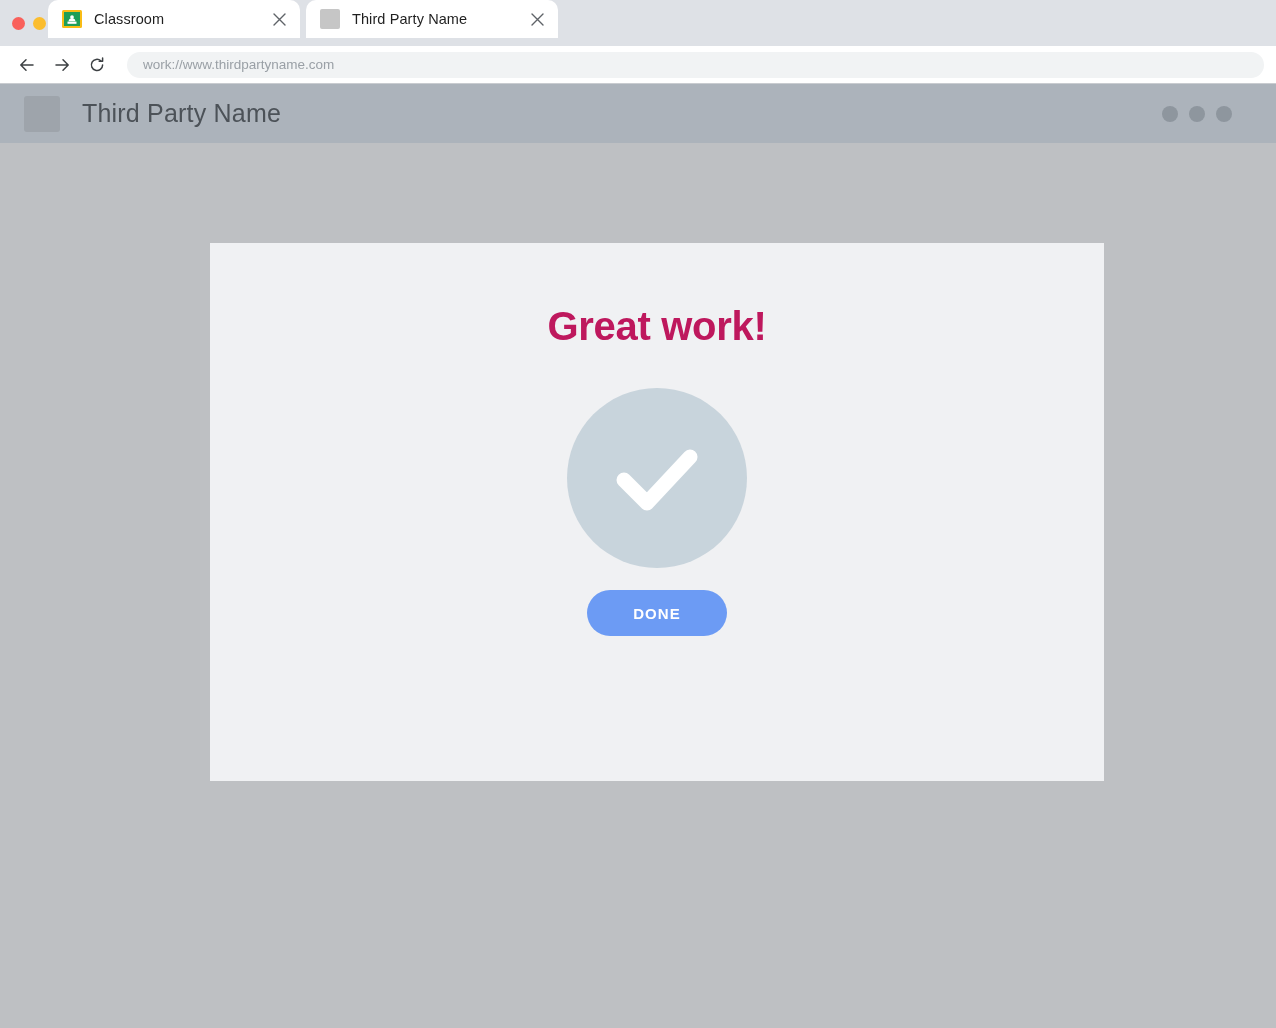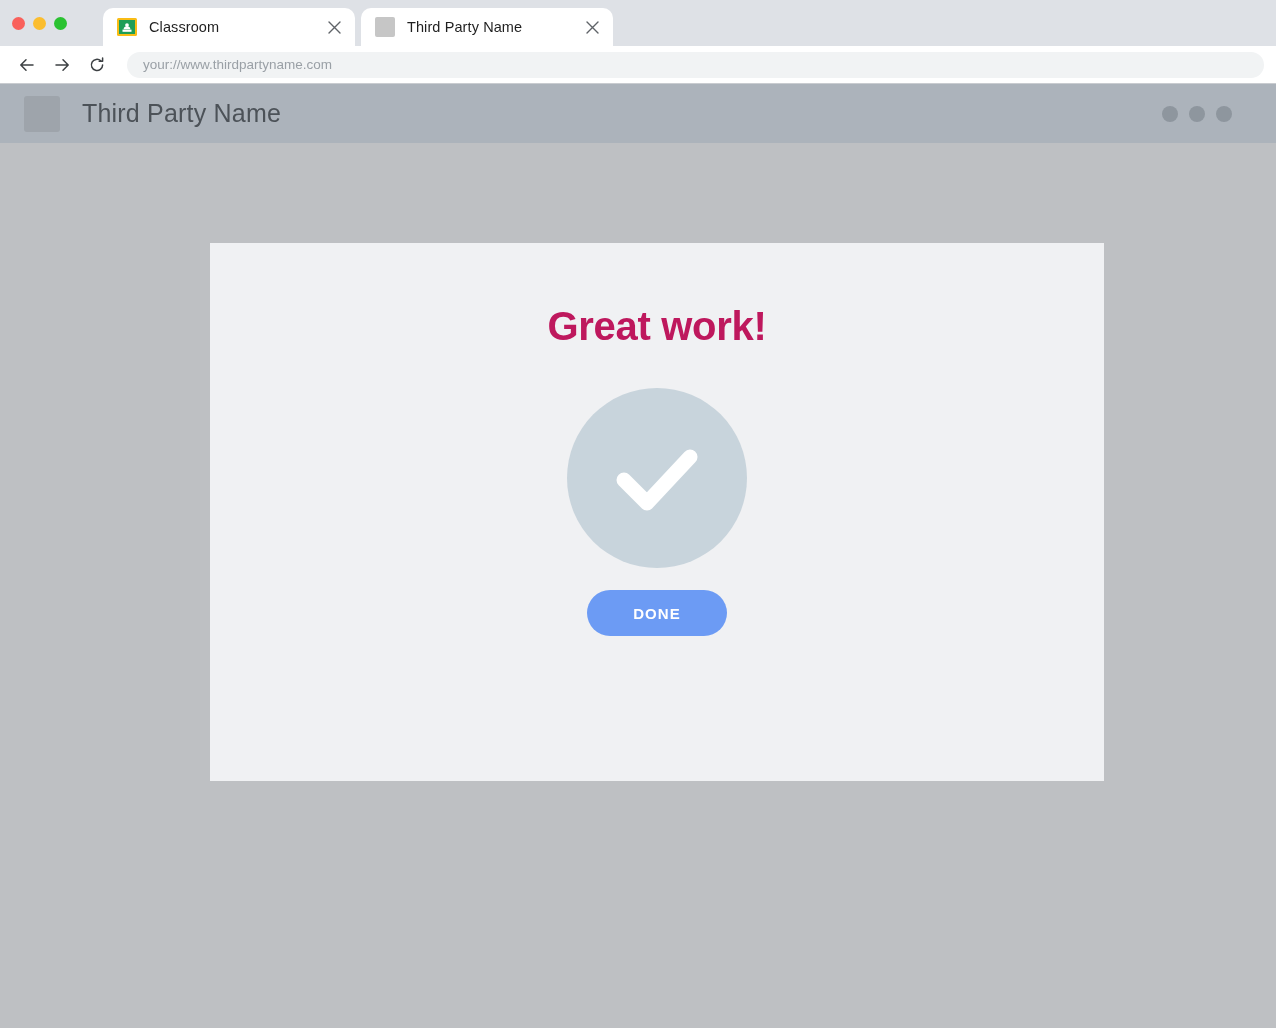--- a/index.html
+++ b/index.html
@@ -48,22 +48,22 @@
     height: 13px;
     border-radius: 50%;
     display: block;
   }
   .light.red    { background: #f9605b; }
   .light.yellow { background: #fbbd2e; }
   .light.green  { background: #2ac231; }
 
   .tabs {
     display: flex;
-    align-items: flex-end;
-    margin-left: 103px;
+    align-items: flex-start;
+    margin-left: 48px;
     height: 46px;
   }
 
   .tab {
     width: 252px;
     height: 38px;
     background: #ffffff;
     border-radius: 10px 10px 0 0;
     display: flex;
     align-items: center;
@@ -325,21 +325,21 @@
     </span>
 
     <span class="nav-btn">
       <svg width="18" height="18" viewBox="0 0 18 18">
         <path d="M14.6 9 A5.6 5.6 0 1 1 12.8 4.8" stroke="#3c4043" stroke-width="1.5" fill="none" stroke-linecap="round"></path>
         <path d="M14.6 1.9 V5.3 H11.2" stroke="#3c4043" stroke-width="1.5" fill="none" stroke-linecap="round" stroke-linejoin="round"></path>
       </svg>
     </span>
 
     <div class="omnibox">
-      <span class="omnibox-text">your://www.thirdpartyname.com</span>
+      <span class="omnibox-text">work://www.thirdpartyname.com</span>
     </div>
   </div>
 
   <div class="viewport">
 
     <div class="site-header">
       <span class="site-logo"></span>
       <span class="site-name">Third Party Name</span>
       <span class="header-spacer"></span>
       <span class="header-dots">

